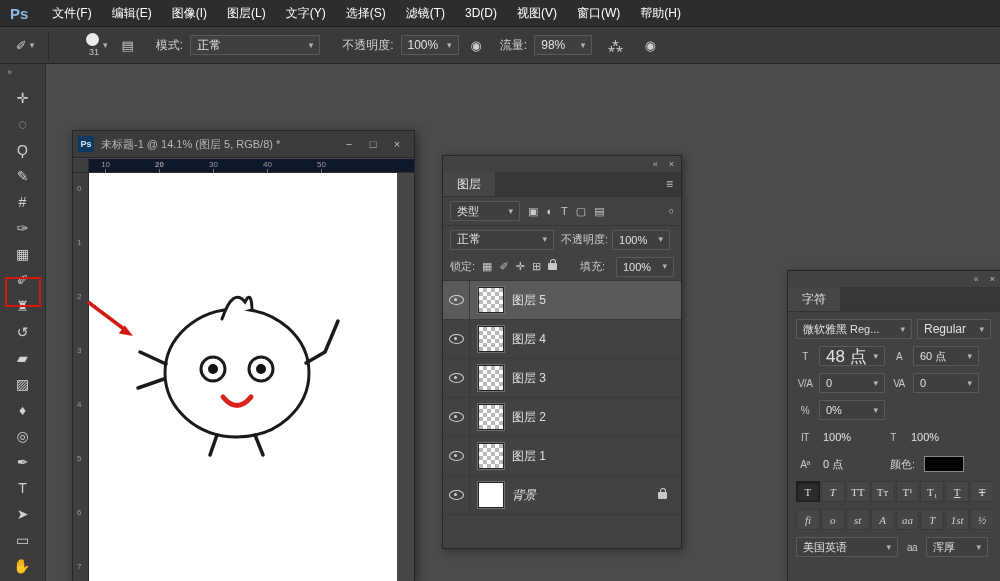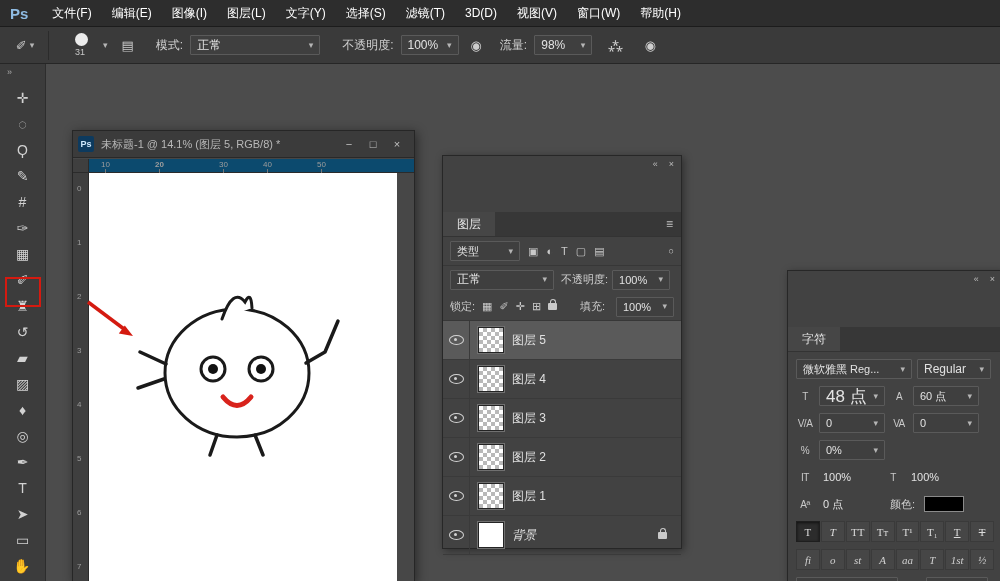--- a/index.html
+++ b/index.html
@@ -10,21 +10,21 @@
   .menubar{position:absolute;left:0;top:0;right:0;height:26px;background:#2d2d2d;
            border-bottom:1px solid #1c1c1c;display:flex;align-items:center;z-index:20;}
   .ps-logo{color:#8fbbe2;font-weight:bold;font-size:15px;padding:0 14px 0 10px;}
   .menu-item{font-size:12px;color:#ffffff;padding:0 10px;white-space:nowrap;}
 
   
   .optionsbar{position:absolute;left:0;top:27px;right:0;height:36px;background:#3a3a3a;
               border-bottom:1px solid #262626;display:flex;align-items:center;z-index:19;}
   .tool-preset{width:46px;height:29px;margin-left:2px;border-right:1px solid #2b2b2b;
                display:flex;align-items:center;justify-content:center;gap:3px;font-size:13px;color:#ddd;}
-  .brush-preview{display:flex;flex-direction:column;align-items:flex-start;margin-left:26px;width:24px;line-height:1;}
+  .brush-preview{display:flex;flex-direction:column;align-items:flex-end;margin-left:26px;width:24px;line-height:1;}
   .brush-dot{width:13px;height:13px;border-radius:50%;background:#ececec;}
   .brush-size{font-size:9px;color:#c8c8c8;margin-top:2px;}
   .caret{font-size:9px;color:#b5b5b5;line-height:1;}
   .opt-icon{font-size:13px;color:#cdcdcd;}
   .opt-label{font-size:12px;color:#cfcfcf;white-space:nowrap;}
   .dropdown{height:20px;background:#3f3f3f;border:1px solid #5a5a5a;border-radius:1px;
             display:flex;align-items:center;justify-content:space-between;gap:6px;
             padding:0 6px;font-size:12px;color:#e2e2e2;box-sizing:border-box;white-space:nowrap;overflow:hidden;}
   .dd-val{white-space:nowrap;overflow:hidden;text-overflow:ellipsis;}
 
@@ -41,34 +41,34 @@
   .docwin{position:absolute;left:72px;top:130px;width:341px;height:451px;background:#474747;
           border:1px solid #262626;box-shadow:2px 2px 10px rgba(0,0,0,.45);z-index:10;}
   .doc-titlebar{height:27px;background:#3b3b3b;border-bottom:1px solid #292929;
                 display:flex;align-items:center;padding:0 5px;box-sizing:border-box;}
   .doc-psicon{width:16px;height:16px;background:#0d3least;background:#0d3a5e;color:#cfe8fb;font-size:9px;font-weight:bold;
               display:flex;align-items:center;justify-content:center;border-radius:2px;flex:none;}
   .doc-title{font-size:11px;color:#b8b8b8;margin-left:7px;white-space:nowrap;overflow:hidden;flex:1;}
   .win-btn{width:24px;text-align:center;font-size:11px;color:#c2c2c2;}
   .ruler-corner{position:absolute;left:0;top:28px;width:16px;height:14px;background:#3f3f3f;
                 border-right:1px solid #2b2b2b;border-bottom:1px solid #2b2b2b;box-sizing:border-box;}
-  .hruler{position:absolute;left:16px;top:28px;right:0;height:14px;background:#0c4a6e;
+  .hruler{position:absolute;left:16px;top:28px;right:0;height:14px;background:#0f172a;
           border-bottom:1px solid #2b2b2b;box-sizing:border-box;}
   .hruler .num{position:absolute;top:1px;font-size:8px;color:#9d9d9d;}
   .hruler .num::after{content:"";position:absolute;left:50%;top:9px;width:1px;height:4px;background:#777;}
   .vruler{position:absolute;left:0;top:42px;width:16px;bottom:0;background:#3f3f3f;
           border-right:1px solid #2b2b2b;box-sizing:border-box;}
   .vruler .num{position:absolute;left:4px;font-size:8px;color:#9d9d9d;}
   .canvas{position:absolute;left:16px;top:42px;width:308px;height:409px;background:#ffffff;}
 
   
   .panel{position:absolute;background:#424242;border:1px solid #272727;box-shadow:2px 2px 8px rgba(0,0,0,.4);z-index:12;}
   .panel-top{height:16px;display:flex;justify-content:flex-end;align-items:center;gap:11px;padding:0 7px;}
   .panel-top .mini{font-size:9px;color:#bdbdbd;line-height:1;}
-  .tab-row{height:24px;background:#373737;display:flex;align-items:stretch;border-bottom:1px solid #333;margin-top:40px;}
+  .tab-row{height:24px;background:#373737;display:flex;align-items:stretch;border-bottom:1px solid #333;}
   .tab{background:#464646;padding:0 14px;font-size:12px;color:#e3e3e3;display:flex;align-items:center;}
   .panel-menu{margin-left:auto;padding:0 8px;color:#c2c2c2;font-size:12px;display:flex;align-items:center;}
 
   
   .layers-panel{left:442px;top:155px;width:238px;height:392px;}
   .filter-row{height:28px;display:flex;align-items:center;padding:0 7px;gap:8px;border-bottom:1px solid #373737;}
   .f-icn{font-size:11px;color:#c9c9c9;}
   .blend-row{height:27px;display:flex;align-items:center;padding:0 7px;}
   .lock-row{height:27px;display:flex;align-items:center;padding:0 7px;gap:7px;border-bottom:1px solid #373737;justify-content:space-between;}
   .mini-label{font-size:11px;color:#cccccc;white-space:nowrap;}
@@ -194,21 +194,21 @@
       <span class="doc-psicon">Ps</span>
       <span class="doc-title">未标题-1 @ 14.1% (图层 5, RGB/8) *</span>
       <span class="win-btn">−</span>
       <span class="win-btn">□</span>
       <span class="win-btn">×</span>
     </div>
     <div class="ruler-corner"></div>
     <div class="hruler">
       <span class="num" style="left:12px;">10</span>
       <span class="num" style="left:66px;font-weight:bold;">20</span>
-      <span class="num" style="left:130px;">30</span>
+      <span class="num" style="left:120px;">30</span>
       <span class="num" style="left:174px;">40</span>
       <span class="num" style="left:228px;">50</span>
     </div>
     <div class="vruler">
       <span class="num" style="top:11px;">0</span>
       <span class="num" style="top:65px;">1</span>
       <span class="num" style="top:119px;">2</span>
       <span class="num" style="top:173px;">3</span>
       <span class="num" style="top:227px;">4</span>
       <span class="num" style="top:281px;">5</span>

